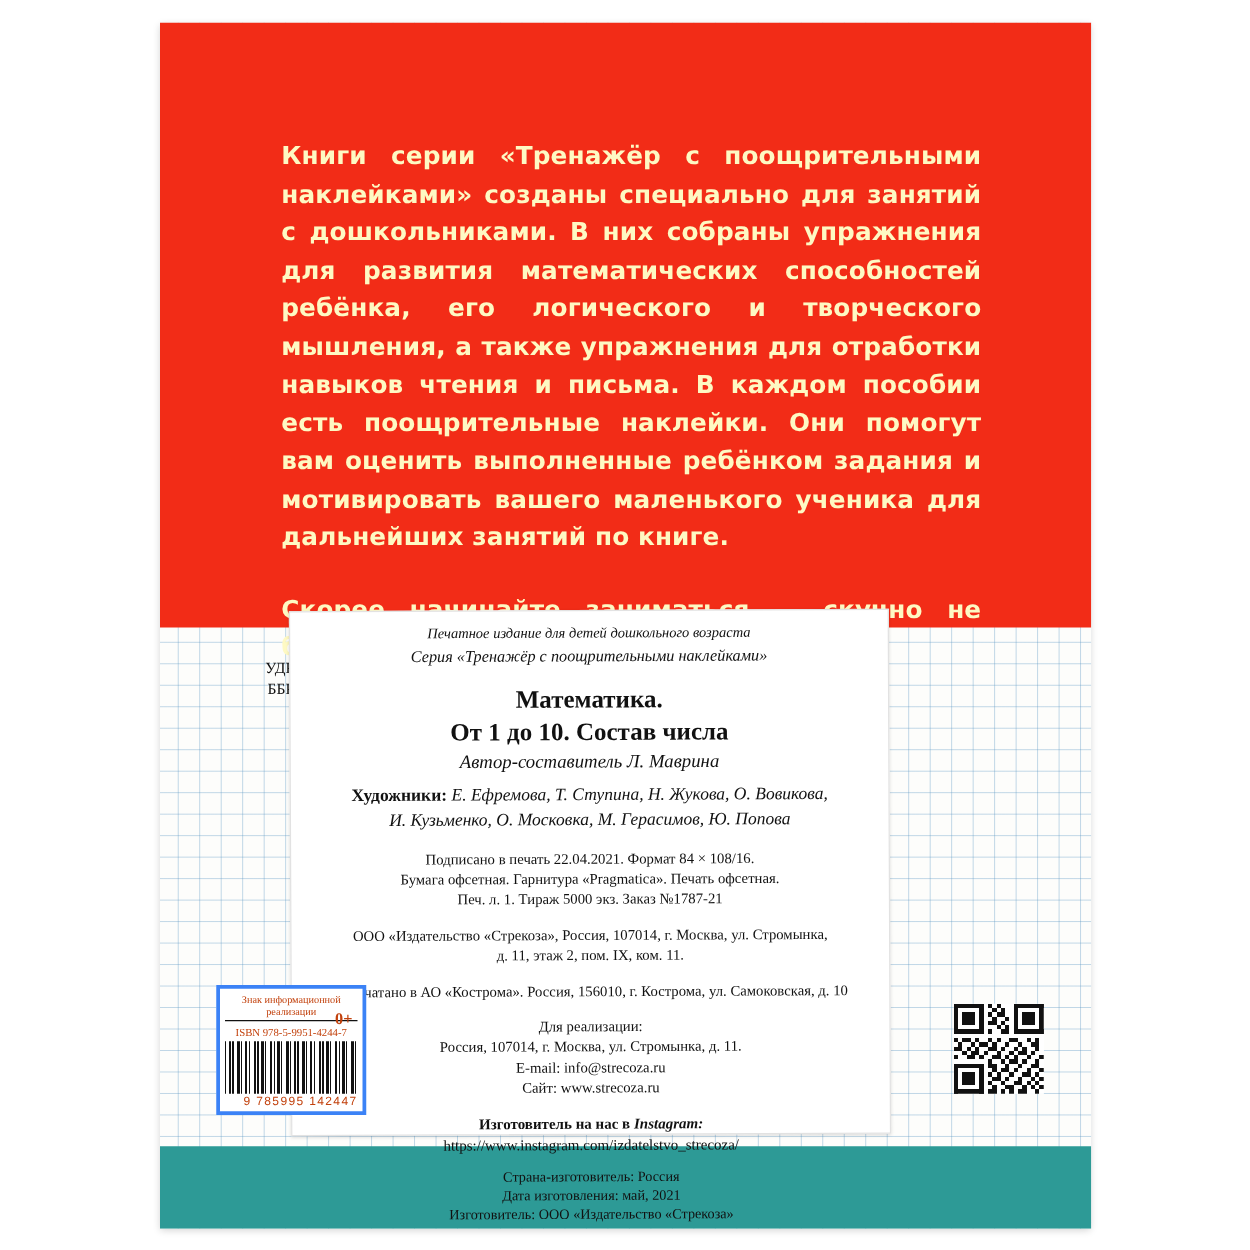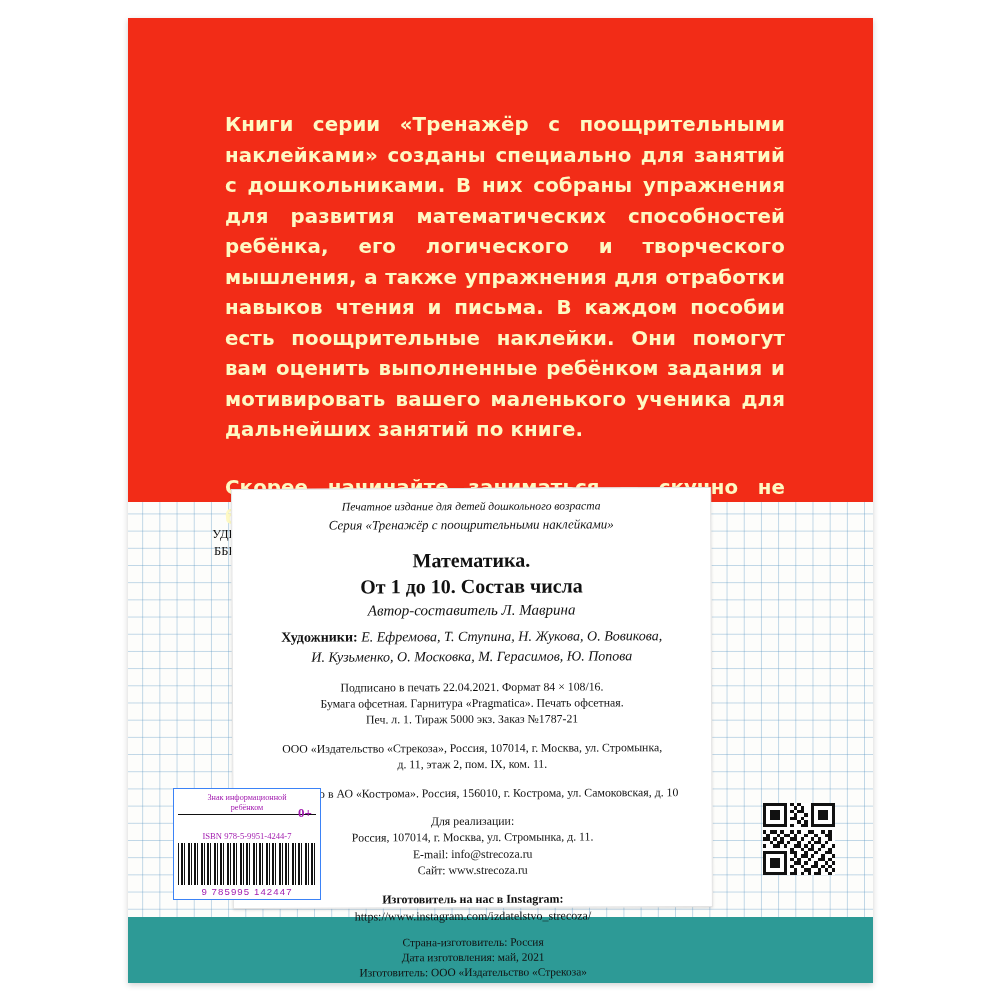--- a/index.html
+++ b/index.html
@@ -147,21 +147,21 @@
     font-size: 11.8px;
     line-height: 16.4px;
     margin-top: 12px;
   }
   .im-insta {
     font-size: 12px;
     line-height: 17px;
     margin-top: 12px;
     font-weight: bold;
   }
-  .im-insta .ital { }
+  .im-insta .ital { font-style: italic; }
   .im-url { font-weight: normal; }
 
   
   .im-country {
     font-size: 11.4px;
     line-height: 15.4px;
     margin-top: 10px;
   }
 
   
@@ -175,64 +175,64 @@
     line-height: 16.5px;
     color: #111;
     width: 100px;
   }
 
   
   .barcode-box {
     position: absolute;
     left: 45px;
     top: 770px;
-    width: 148px;
+    width: 120px;
     background: #ffffff;
-    border: 1px solid #3b82f6;
+    border: 3px solid #3b82f6;
     padding: 4px 4px 2px 4px;
     box-sizing: border-box;
     font-family: "Liberation Serif", serif;
-    color: #a21caf;
+    color: #c2410c;
   }
   .bc-label {
     font-size: 8.2px;
     line-height: 9.6px;
     text-align: center;
     margin-bottom: 2px;
   }
   .bc-age {
     position: absolute;
     right: 8px;
     top: 16px;
     font-size: 13px;
     font-weight: bold;
   }
   .bc-isbn {
     font-size: 8.6px;
     text-align: center;
     border-top: 1px solid #111;
-    padding-top: 16px;
+    padding-top: 4px;
     margin-top: 2px;
   }
   .bc-bars {
     height: 42px;
     margin-top: 2px;
     background-image: repeating-linear-gradient(
       to right,
       #111 0px, #111 1px, #fff 1px, #fff 3px,
       #111 3px, #111 5px, #fff 5px, #fff 6px,
       #111 6px, #111 7px, #fff 7px, #fff 10px,
       #111 10px, #111 12px, #fff 12px, #fff 13px
     );
   }
   .bc-digits {
     font-family: "Liberation Sans", sans-serif;
     font-size: 9.6px;
     letter-spacing: 1.1px;
-    text-align: center;
+    text-align: right;
     margin-top: 1px;
   }
 
   
   .qr {
     position: absolute;
     right: 38px;
     top: 785px;
     width: 72px;
     height: 72px;
@@ -311,21 +311,21 @@
         <div class="ln">Страна-изготовитель: Россия</div>
         <div class="ln">Дата изготовления: май, 2021</div>
         <div class="ln">Изготовитель: ООО «Издательство «Стрекоза»</div>
       </div>
 
     </div>
 
     <div class="barcode-box">
       <div class="bc-label">
         <span>Знак информационной</span><br>
-        <span>ребёнком</span>
+        <span>реализации</span>
       </div>
       <div class="bc-age">0+</div>
       <div class="bc-isbn">ISBN 978-5-9951-4244-7</div>
       <div class="bc-bars"></div>
       <div class="bc-digits">9 785995 142447</div>
     </div>
 
     <div class="qr">
       <svg width="72" height="72" viewBox="0 0 21 21" shape-rendering="crispEdges">
         <rect width="21" height="21" fill="#ffffff"></rect>

